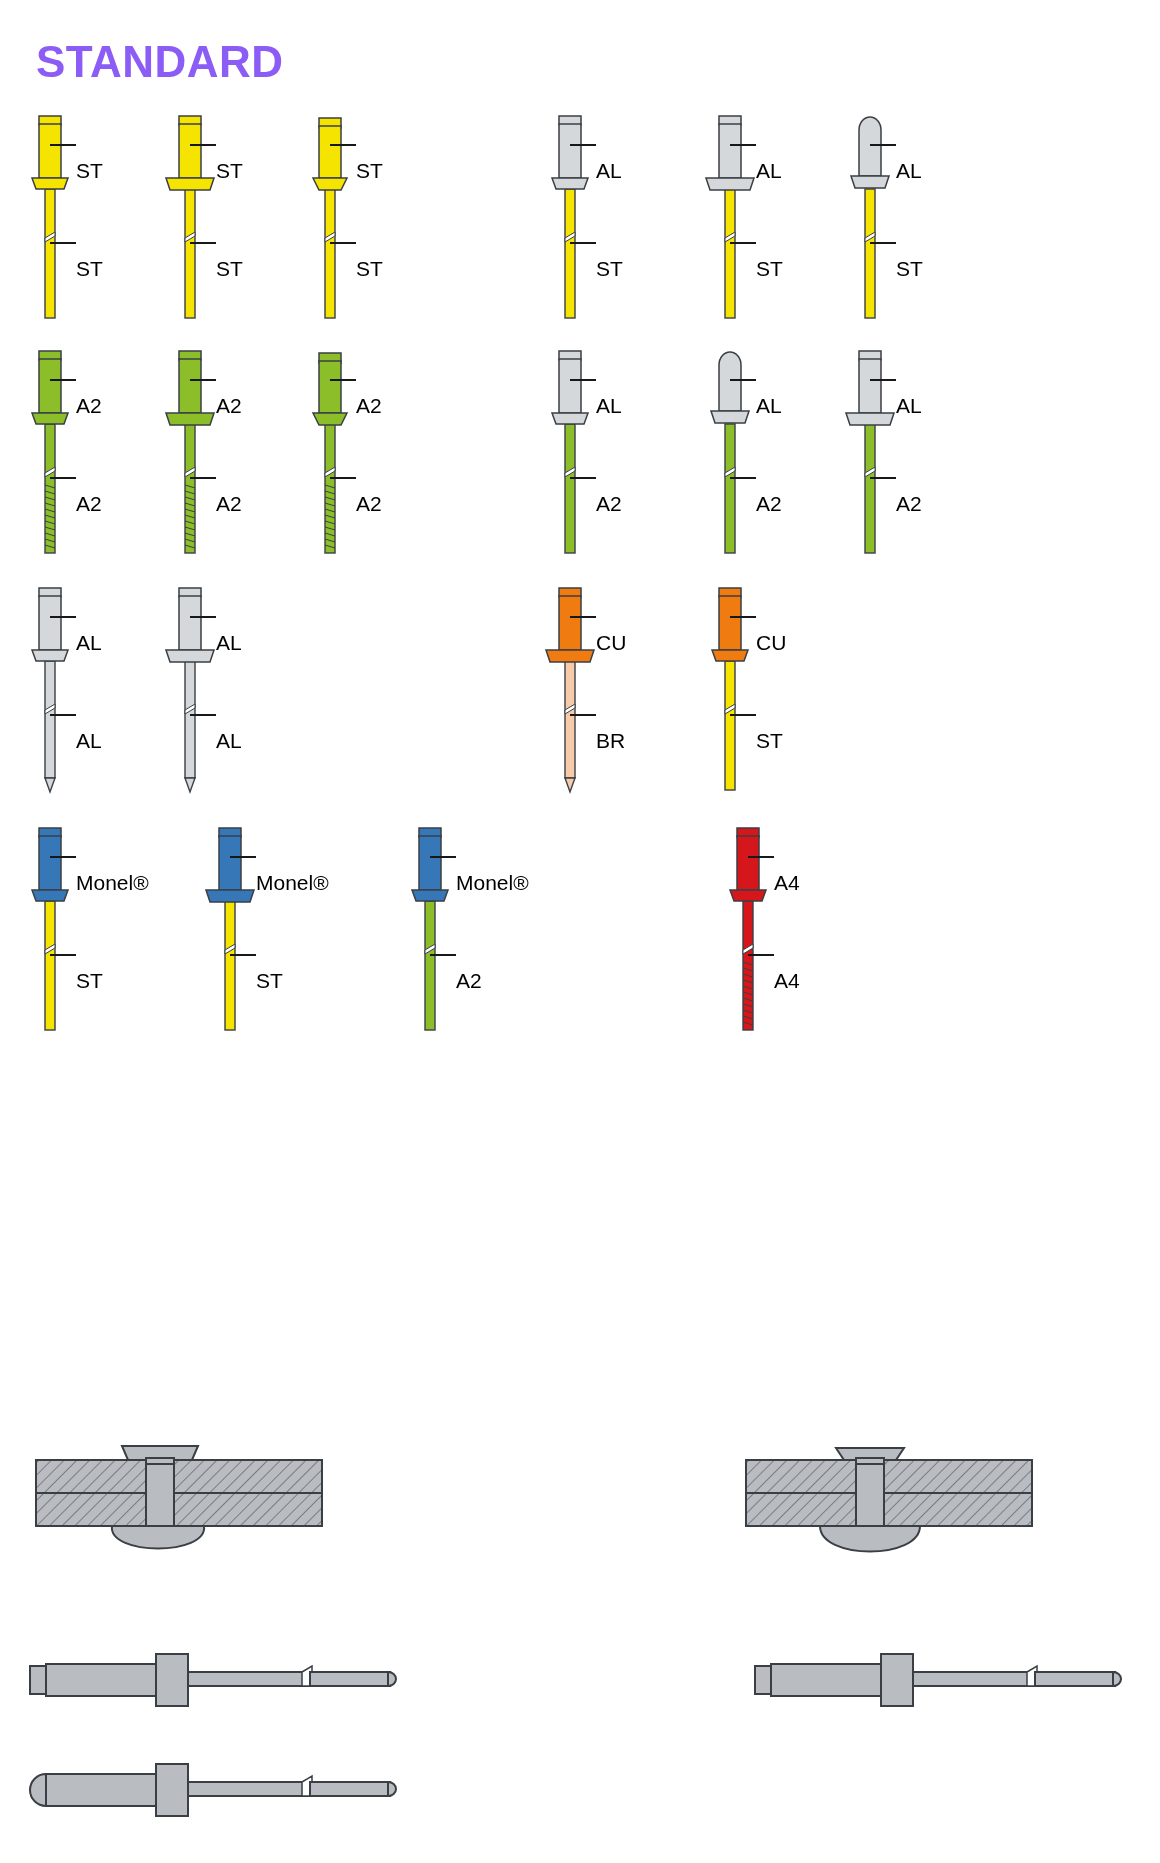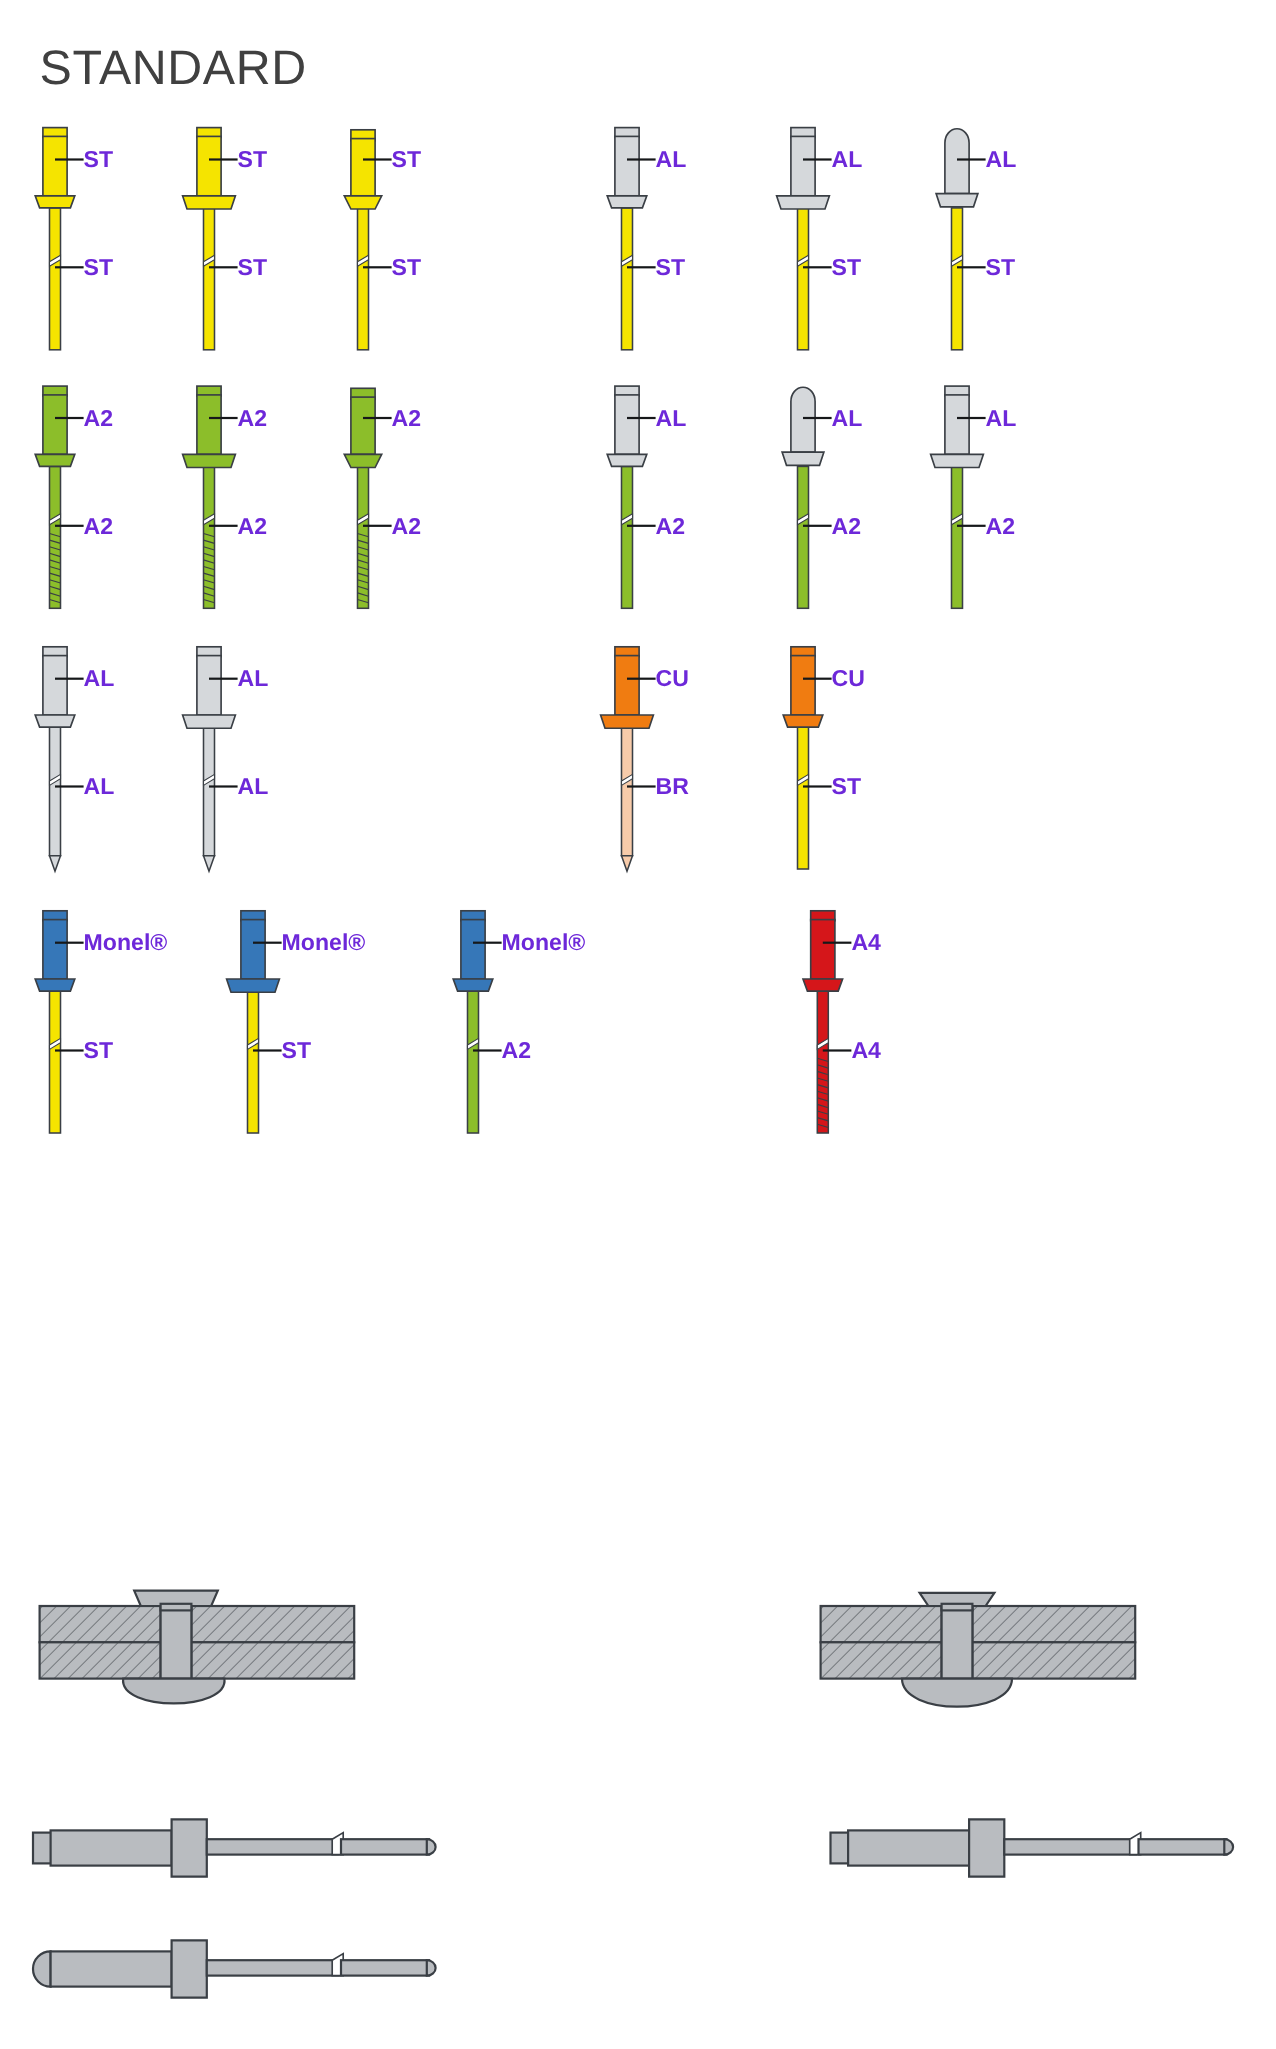--- a/index.html
+++ b/index.html
@@ -12,36 +12,37 @@
     height: 1863px;
     position: relative;
     font-family: "Liberation Sans", sans-serif;
     overflow: hidden;
   }
   #page-title {
     position: absolute;
     left: 36px;
     top: 8px;
     font-size: 44px;
-    font-weight: normal;
-    color: #404040;
+    font-weight: bold;
+    color: #8b5cf6;
     letter-spacing: 0.5px;
   }
   .rivet {
     position: absolute;
     width: 160px;
     height: 230px;
   }
   .rivet svg { display: block; }
   .lbl {
     position: absolute;
     font-size: 21px;
-    font-weight: bold;
-    color: #6d28d9;
+    font-weight: normal;
+    color: #000000;
     white-space: nowrap;
+    margin-top: 25px;
   }
   .lbl-head { left: 56px; top: 24px; }
   .lbl-mandrel { left: 56px; top: 122px; }
   .leader {
     position: absolute;
     height: 2px;
     background: #16181a;
   }
   .leader-head { left: 30px; top: 34px; width: 26px; }
   .leader-mandrel { left: 30px; top: 132px; width: 26px; }

